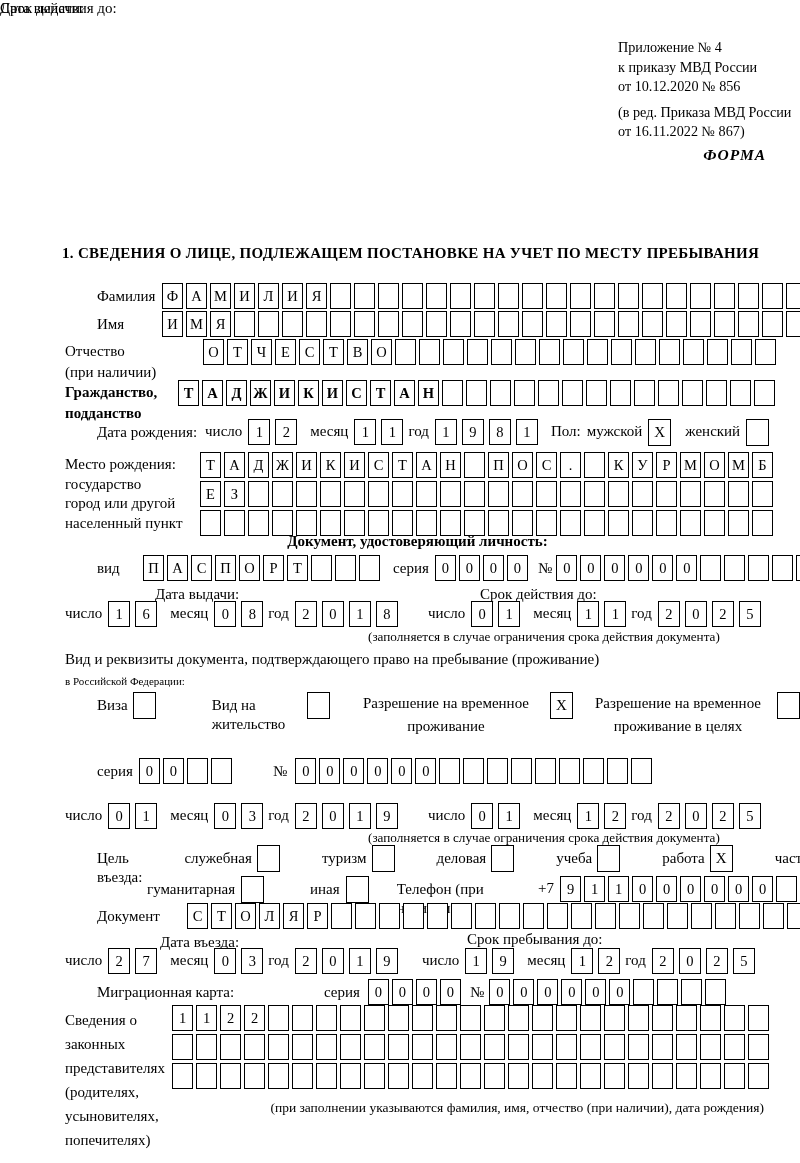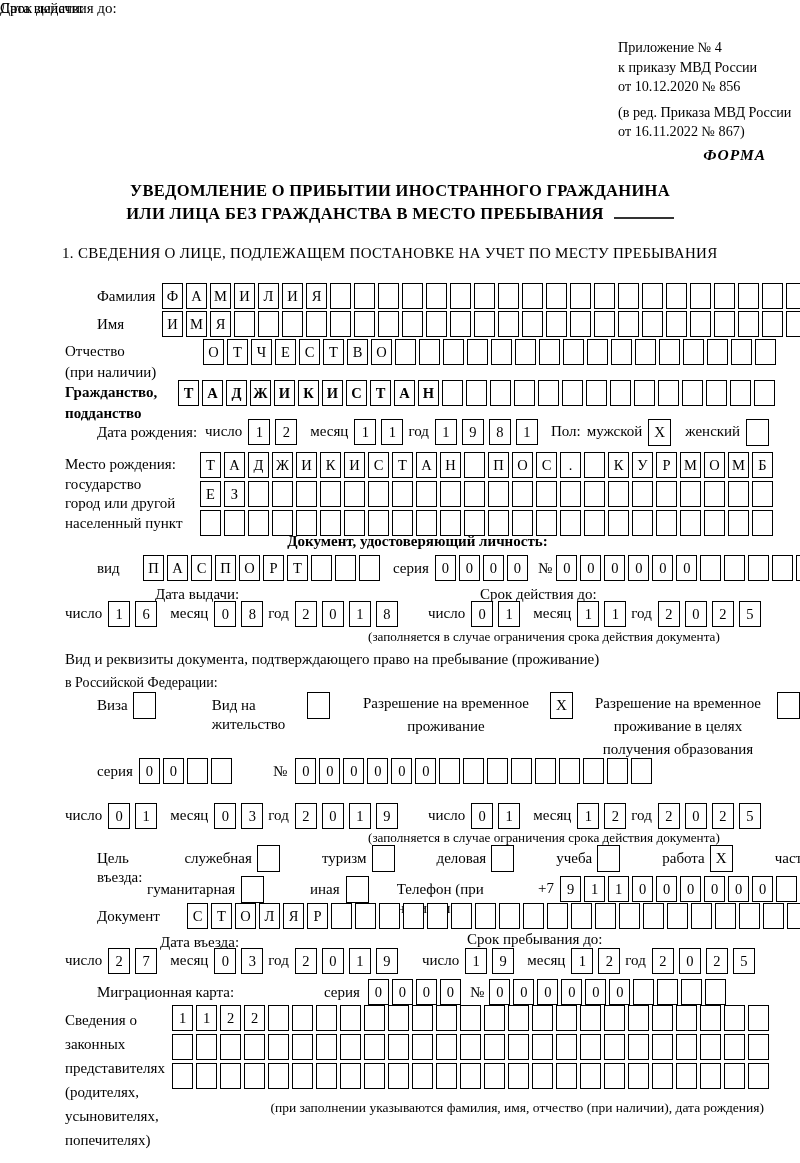--- a/index.html
+++ b/index.html
@@ -13,21 +13,21 @@
   .cell{box-sizing:border-box;width:21px;height:26px;border:1.6px solid #000;margin-right:3px;
         display:inline-flex;align-items:center;justify-content:center;font-size:14.5px;background:#fff;}
   .dc .cell{width:22px;margin-right:5px;}
   .cbx{box-sizing:border-box;width:23px;height:27px;border:1.6px solid #000;display:inline-flex;
        align-items:center;justify-content:center;font-size:15px;flex:none;background:#fff;}
   #annex{top:38px;left:618px;font-size:14.2px;line-height:19.5px;}
   #annex .gap{margin-top:6px;}
   #forma{top:146px;left:0;width:766px;text-align:right;font-weight:bold;font-size:15.5px;letter-spacing:1px;font-style:italic;}
   #title{top:179px;left:0;width:800px;text-align:center;font-weight:bold;font-size:16.5px;line-height:23px;letter-spacing:.3px;}
   #title-underline{display:inline-block;width:60px;height:0;border-bottom:2px solid #333;margin-left:10px;}
-  #section1{top:245px;left:62px;font-weight:normal;font-size:15px;letter-spacing:.3px;}
+  #section1{top:245px;left:62px;font-weight:bold;font-size:15px;letter-spacing:.3px;}
   #r-surname{top:283px;} #r-surname .lbl,#r-firstname .lbl{width:65px;flex:none;}
   #r-firstname{top:311px;}
   #r-patronymic{top:339px;} #r-patronymic .lblcol{width:138px;flex:none;}
   .lblcol{font-size:15px;line-height:21px;padding-top:2px;}
   #r-citizenship{top:380px;font-weight:bold;} #r-citizenship .lblcol{width:113px;flex:none;}
   #r-birthdate{top:419px;}
   #r-birthdate .lbl{margin-right:8px;text-align:right;}
   .dlabel{font-size:15px;padding-top:4px;margin-right:6px;}
   .dgap{margin-left:8px;}
   #bp-labels{top:455px;left:65px;width:133px;font-size:15px;line-height:19.5px;}
@@ -37,21 +37,21 @@
   #r-vid .w46{width:46px;flex:none;}
   #r-vid .m1{margin-left:10px;margin-right:6px;} #r-vid .m2{margin-left:7px;margin-right:4px;}
   .subhead{font-size:15px;}
   #doc-issue-label{top:586px;left:155px;} #doc-expiry-label{top:586px;left:480px;}
   #r-doc-dates{top:601px;} #r-resdoc-dates{top:803px;} #r-entry-dates{top:948px;}
   .dgroup{display:flex;}
   .dgroup-right{position:absolute;left:363px;top:0;display:flex;}
   #r-entry-dates .dgroup-right{left:357px;}
   .note{font-size:13.2px;color:#000;}
   #doc-note{top:629px;left:368px;} #resdoc-note{top:830px;left:368px;}
-  #resdoc-line1{top:651px;left:65px;font-size:15px;} #resdoc-line2{top:675px;left:65px;font-size:14px;}
+  #resdoc-line1{top:651px;left:65px;font-size:15px;} #resdoc-line2{top:675px;left:65px;font-size:11px;}
   #r-resdoc{top:692px;}
   #r-resdoc .opt{display:flex;align-items:flex-start;}
   #r-resdoc .lbl{padding-top:4px;}
   .optcol{text-align:center;font-size:15px;line-height:23px;}
   #r-resdoc-seria{top:758px;}
   #r-resdoc-seria .m1{margin-left:6px;margin-right:6px;} #r-resdoc-seria .m2{margin-left:8px;margin-right:5px;}
   #r-purpose{top:845px;} #r-purpose .opt{display:flex;margin-left:10px;}
   #r-purpose .opt .lbl{margin-right:5px;}
   #r-purpose2{top:876px;left:115px;} #r-purpose2 .opt{display:flex;margin-right:14px;}
   #r-purpose2 .opt .lbl{margin-right:6px;}
@@ -72,26 +72,20 @@
   <div id="annex" class="abs">
     <div>Приложение № 4</div>
     <div>к приказу МВД России</div>
     <div>от 10.12.2020 № 856</div>
     <div class="gap">(в ред. Приказа МВД России</div>
     <div>от 16.11.2022 № 867)</div>
   </div>
 
   <div id="forma" class="abs">ФОРМА</div>
 
-  <div id="title" class="abs">
-    <div>УВЕДОМЛЕНИЕ О ПРИБЫТИИ ИНОСТРАННОГО ГРАЖДАНИНА</div>
-    <div>
-      <span>ИЛИ ЛИЦА БЕЗ ГРАЖДАНСТВА В МЕСТО ПРЕБЫВАНИЯ</span><span id="title-underline"></span>
-    </div>
-  </div>
 
   <div id="section1" class="abs">1. СВЕДЕНИЯ О ЛИЦЕ, ПОДЛЕЖАЩЕМ ПОСТАНОВКЕ НА УЧЕТ ПО МЕСТУ ПРЕБЫВАНИЯ</div>
 
   <div class="frow" id="r-surname">
     <span class="lbl">Фамилия</span>
     <span class="cells">
         <span class="cell">Ф</span>
         <span class="cell">А</span>
         <span class="cell">М</span>
         <span class="cell">И</span>
@@ -432,21 +426,20 @@
       <span class="optcol" style="width:192px">
         <div>Разрешение на временное</div>
         <div>проживание</div>
       </span>
       <span class="cbx" style="margin-left:8px">X</span>
     </span>
     <span class="opt" style="margin-left:14px">
       <span class="optcol" style="width:182px">
         <div>Разрешение на временное</div>
         <div>проживание в целях</div>
-        <div>получения образования</div>
       </span>
       <span class="cbx" style="margin-left:8px"></span>
     </span>
   </div>
 
   <div class="frow" id="r-resdoc-seria">
     <span class="lbl">серия</span>
     <span class="cells m1">
         <span class="cell">0</span>
         <span class="cell">0</span>

